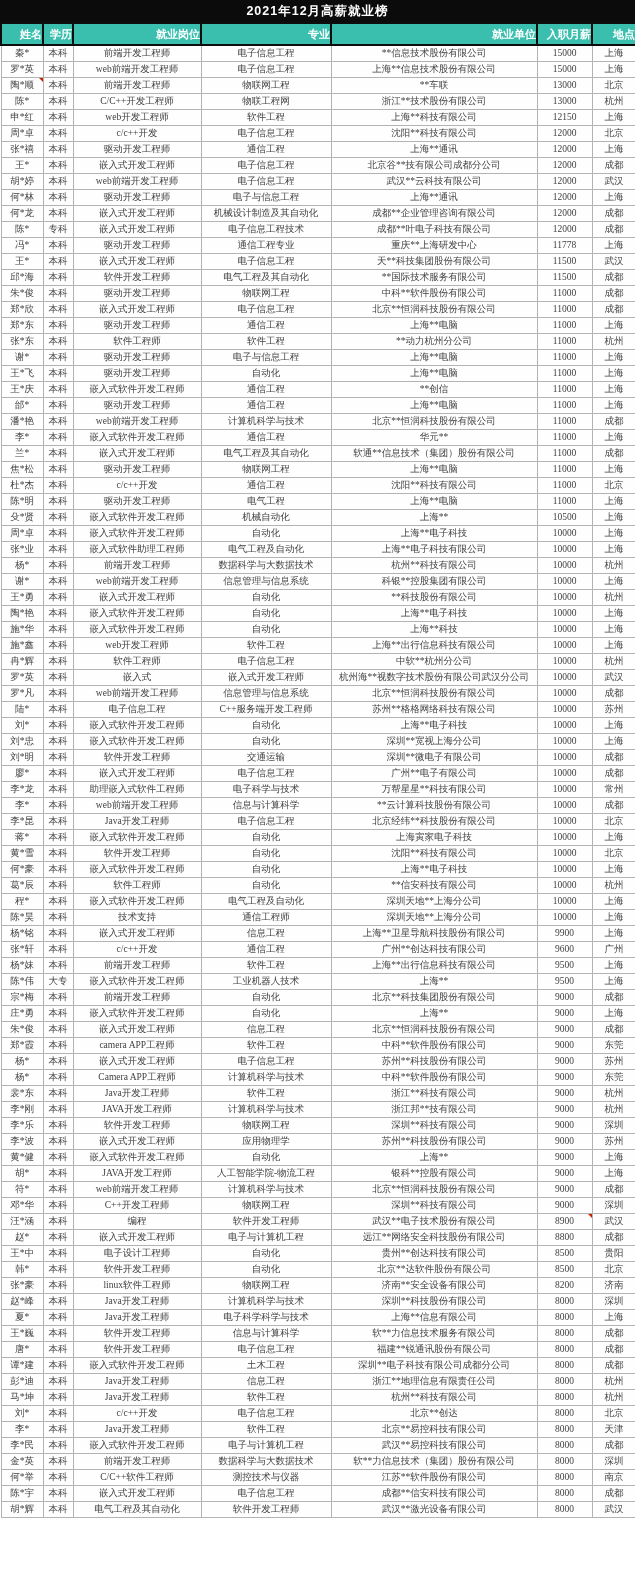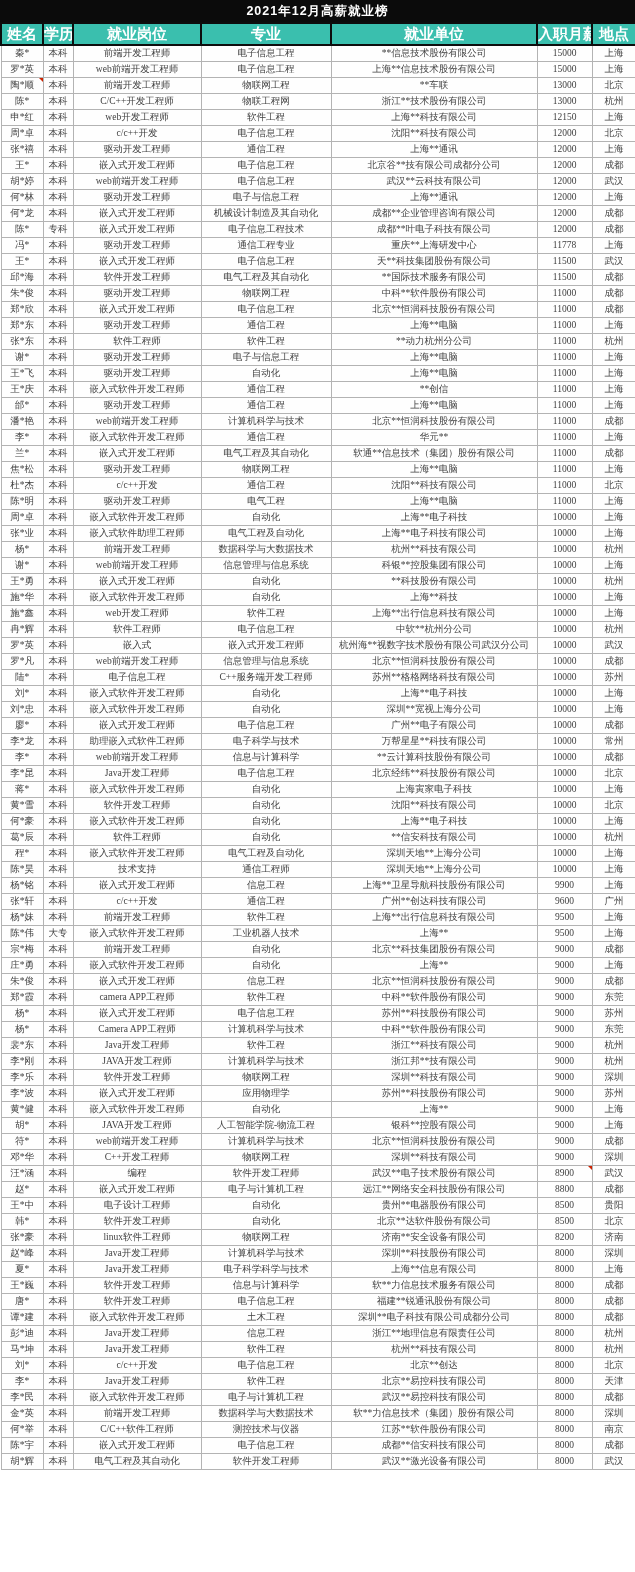--- a/index.html
+++ b/index.html
@@ -33,23 +33,23 @@
   table {
     width: 635px;
     table-layout: fixed;
     border-collapse: collapse;
   }
   thead th {
     background: var(--header-bg);
     color: var(--header-text);
     font-family: "Liberation Serif", serif;
     font-weight: bold;
-    font-size: 15px;
+    font-size: 11px;
     height: 22px;
-    text-align: center;
+    text-align: right;
     border: 2px solid #0d0d0d;
     overflow: hidden;
     white-space: nowrap;
   }
   tbody td {
     position: relative;
     color: var(--body-text);
     font-size: 9.5px;
     height: 16px;
     line-height: 15px;
@@ -353,20 +353,29 @@
         <tr>
           <td>陈*明</td>
           <td>本科</td>
           <td>驱动开发工程师</td>
           <td>电气工程</td>
           <td>上海**电脑</td>
           <td>11000</td>
           <td>上海</td>
         </tr>
         <tr>
+          <td>殳*贤</td>
+          <td>本科</td>
+          <td>嵌入式软件开发工程师</td>
+          <td>机械自动化</td>
+          <td>上海**</td>
+          <td>10500</td>
+          <td>上海</td>
+        </tr>
+        <tr>
           <td>周*卓</td>
           <td>本科</td>
           <td>嵌入式软件开发工程师</td>
           <td>自动化</td>
           <td>上海**电子科技</td>
           <td>10000</td>
           <td>上海</td>
         </tr>
         <tr>
           <td>张*业</td>
@@ -398,20 +407,29 @@
         <tr>
           <td>王*勇</td>
           <td>本科</td>
           <td>嵌入式开发工程师</td>
           <td>自动化</td>
           <td>**科技股份有限公司</td>
           <td>10000</td>
           <td>杭州</td>
         </tr>
         <tr>
+          <td>陶*艳</td>
+          <td>本科</td>
+          <td>嵌入式软件开发工程师</td>
+          <td>自动化</td>
+          <td>上海**电子科技</td>
+          <td>10000</td>
+          <td>上海</td>
+        </tr>
+        <tr>
           <td>施*华</td>
           <td>本科</td>
           <td>嵌入式软件开发工程师</td>
           <td>自动化</td>
           <td>上海**科技</td>
           <td>10000</td>
           <td>上海</td>
         </tr>
         <tr>
           <td>施*鑫</td>
@@ -468,20 +486,29 @@
           <td>上海</td>
         </tr>
         <tr>
           <td>刘*忠</td>
           <td>本科</td>
           <td>嵌入式软件开发工程师</td>
           <td>自动化</td>
           <td>深圳**宽视上海分公司</td>
           <td>10000</td>
           <td>上海</td>
+        </tr>
+        <tr>
+          <td>刘*明</td>
+          <td>本科</td>
+          <td>软件开发工程师</td>
+          <td>交通运输</td>
+          <td>深圳**微电子有限公司</td>
+          <td>10000</td>
+          <td>成都</td>
         </tr>
         <tr>
           <td>廖*</td>
           <td>本科</td>
           <td>嵌入式开发工程师</td>
           <td>电子信息工程</td>
           <td>广州**电子有限公司</td>
           <td>10000</td>
           <td>成都</td>
         </tr>
@@ -744,21 +771,21 @@
           <td>电子与计算机工程</td>
           <td>远江**网络安全科技股份有限公司</td>
           <td>8800</td>
           <td>成都</td>
         </tr>
         <tr>
           <td>王*中</td>
           <td>本科</td>
           <td>电子设计工程师</td>
           <td>自动化</td>
-          <td>贵州**电器股份有限公司</td>
+          <td>贵州**创达科技有限公司</td>
           <td>8500</td>
           <td>贵阳</td>
         </tr>
         <tr>
           <td>韩*</td>
           <td>本科</td>
           <td>软件开发工程师</td>
           <td>自动化</td>
           <td>北京**达软件股份有限公司</td>
           <td>8500</td>

